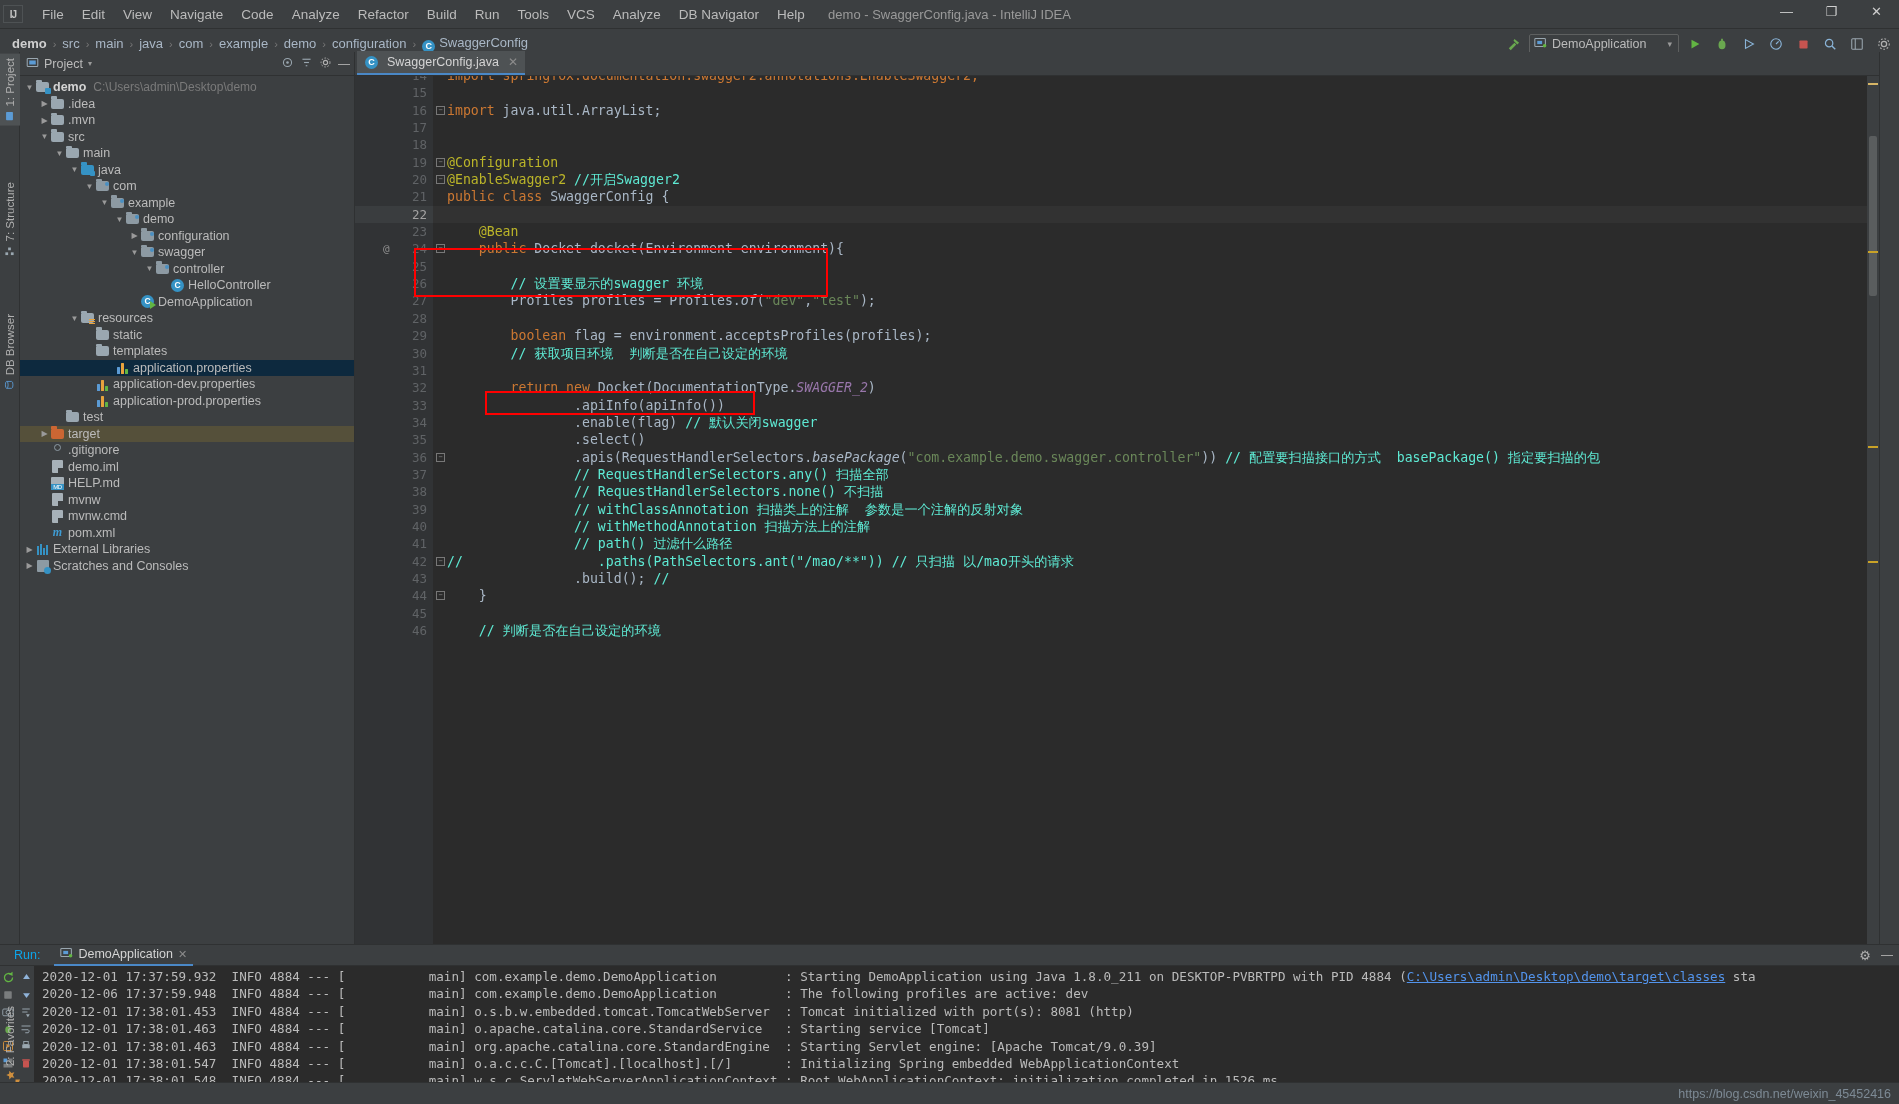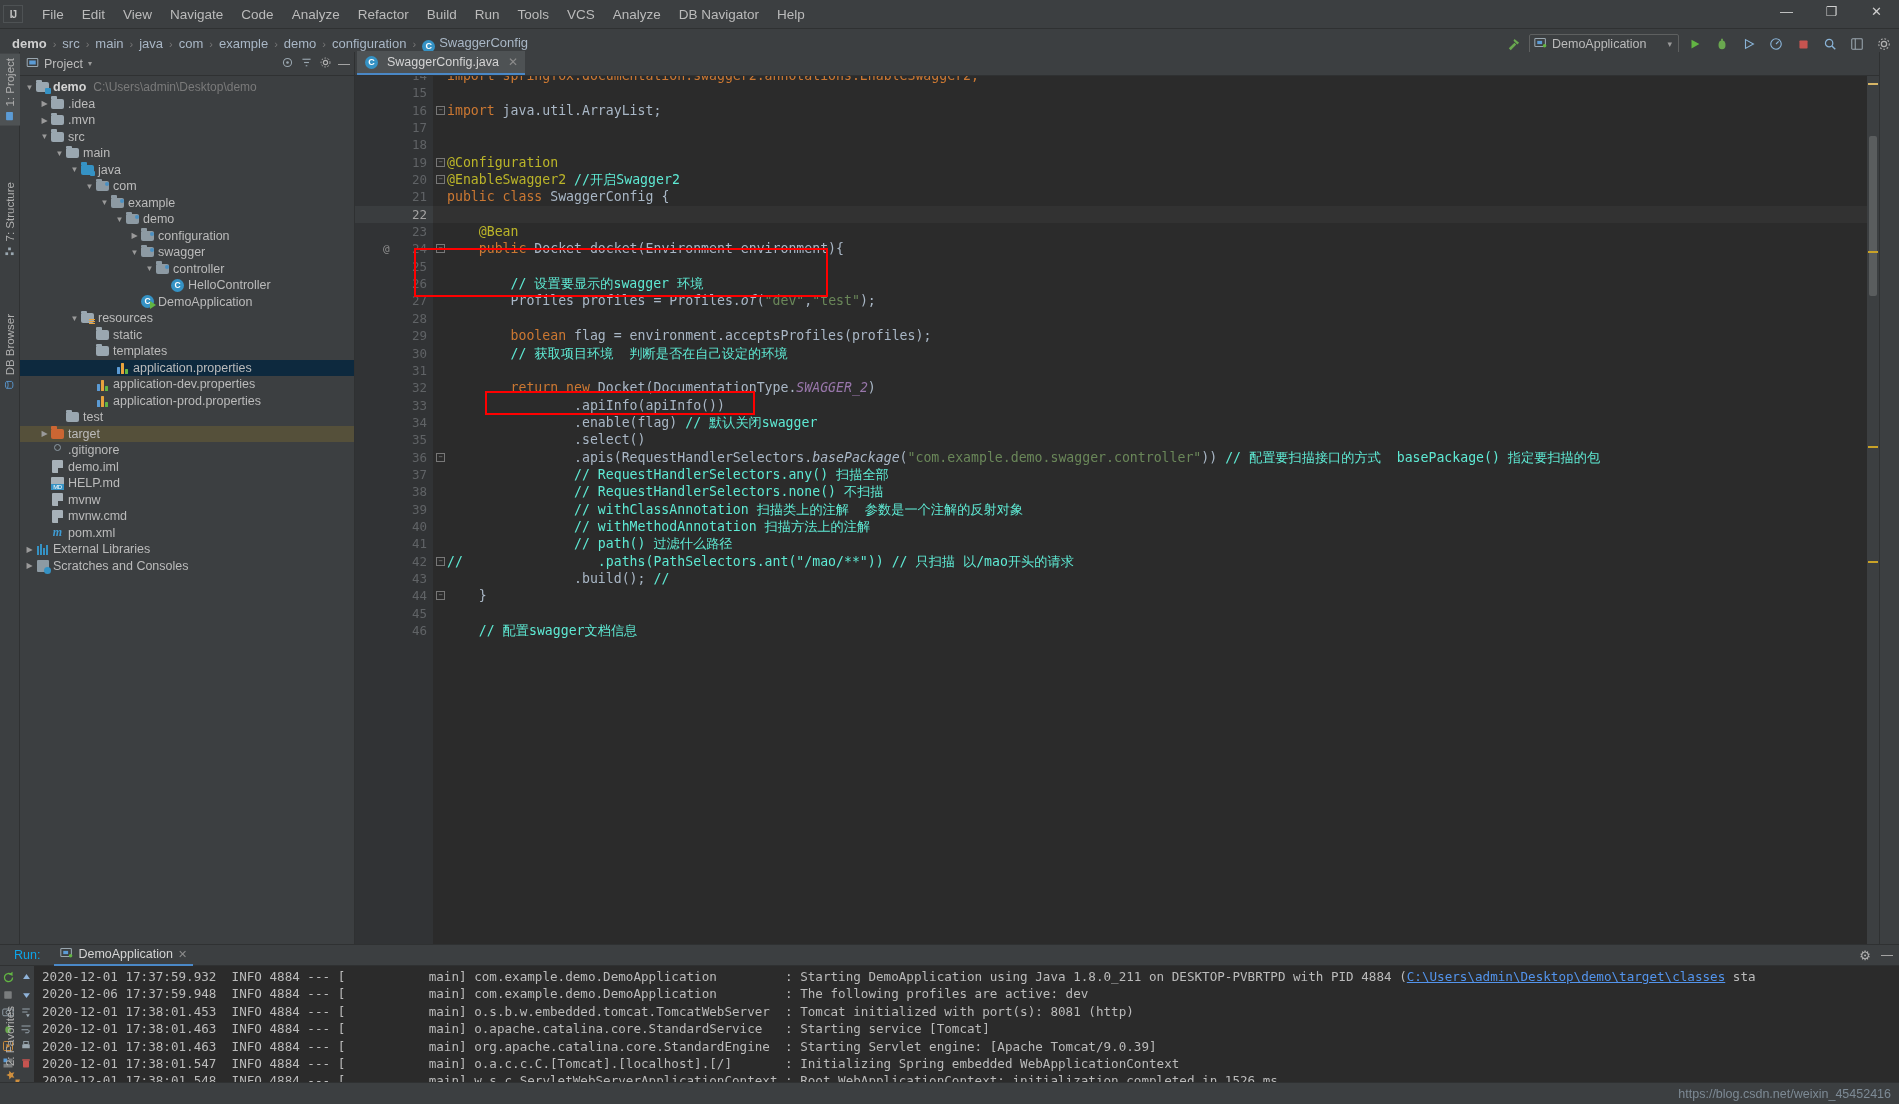--- a/index.html
+++ b/index.html
@@ -223,20 +223,21 @@
       <div class="mi">Analyze</div>
       <div class="mi">Refactor</div>
       <div class="mi">Build</div>
       <div class="mi">Run</div>
       <div class="mi">Tools</div>
       <div class="mi">VCS</div>
       <div class="mi">Analyze</div>
       <div class="mi">DB Navigator</div>
       <div class="mi">Help</div>
     </div>
+  <div class="tb-title">demo - SwaggerConfig.java - IntelliJ IDEA</div>
   <div class="winbtns">
     <div>—</div>
     <div>❐</div>
     <div>✕</div>
   </div>
 </div>
 
 <div class="navrow">
   <div class="crumbs" id="crumbs">
       <span class="cr bold">demo</span>
@@ -694,21 +695,21 @@
           <div class="cline"><span class="t">                .apis(RequestHandlerSelectors.</span><span class="m">basePackage</span><span class="t">(</span><span class="s">"com.example.demo.swagger.controller"</span><span class="t">)) </span><span class="c">// 配置要扫描接口的方式  basePackage() 指定要扫描的包</span></div>
           <div class="cline"><span class="c">                // RequestHandlerSelectors.any() 扫描全部</span></div>
           <div class="cline"><span class="c">                // RequestHandlerSelectors.none() 不扫描</span></div>
           <div class="cline"><span class="c">                // withClassAnnotation 扫描类上的注解  参数是一个注解的反射对象</span></div>
           <div class="cline"><span class="c">                // withMethodAnnotation 扫描方法上的注解</span></div>
           <div class="cline"><span class="c">                // path() 过滤什么路径</span></div>
           <div class="cline"><span class="c">//</span><span class="c">                 .paths(PathSelectors.ant("/mao/**")) </span><span class="c">// 只扫描 以/mao开头的请求</span></div>
           <div class="cline"><span class="t">                .build(); </span><span class="c">//</span></div>
           <div class="cline"><span class="t">    }</span></div>
           <div class="cline"></div>
-          <div class="cline"><span class="c">    // 配置swagger文档信息</span></div>
+          <div class="cline"><span class="c">    // 判断是否在自己设定的环境</span></div>
         </div>
       <div class="scrollmark">
         <div class="th" style="top:60px;height:160px;"></div>
         <div class="mk" style="top:7px;background:#d6b566"></div>
         <div class="mk" style="top:175px;background:#c9a227"></div>
         <div class="mk" style="top:370px;background:#c9a227"></div>
         <div class="mk" style="top:485px;background:#c9a227"></div>
       </div>
     <div class="hl-box" style="left: 59px; top: 172px; width: 414px; height: 49px;"></div>
         <div class="hl-box" style="left: 130px; top: 315px; width: 270px; height: 24px;"></div>

